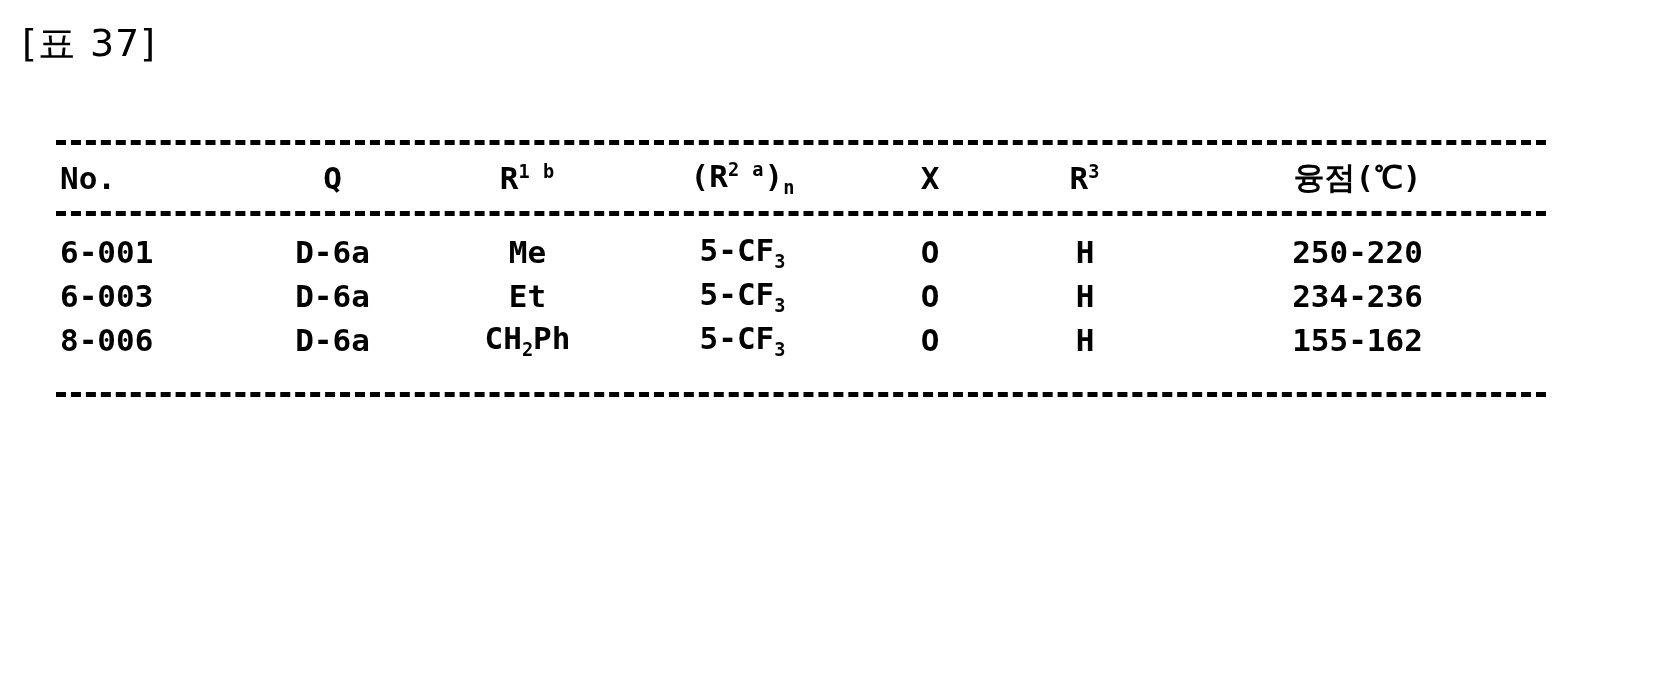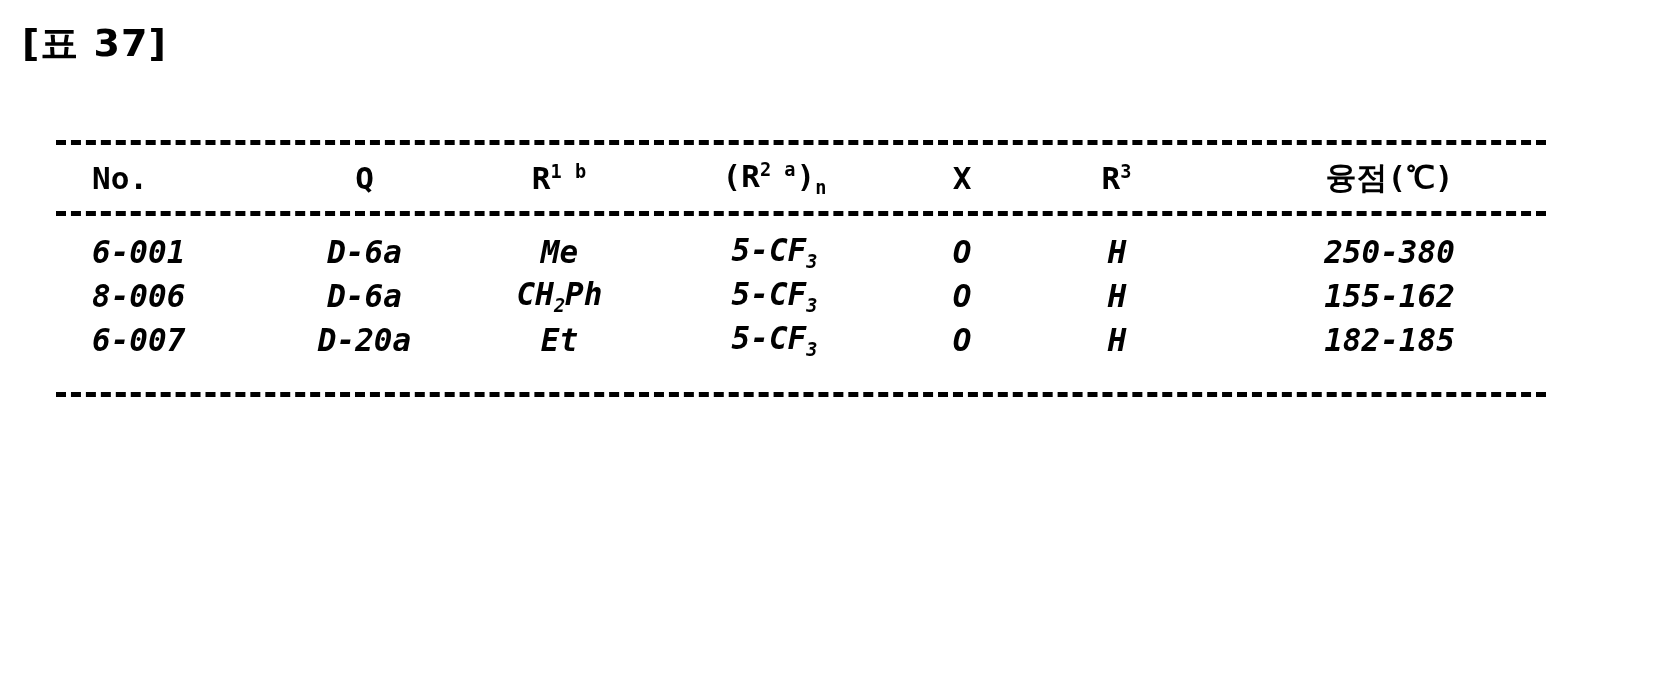--- a/index.html
+++ b/index.html
@@ -18,58 +18,56 @@
   .page {
     position: relative;
     width: 1662px;
     height: 690px;
   }
   .table-caption {
     position: absolute;
     left: 22px;
     top: 18px;
     font-size: 38px;
-    font-weight: bold;
+    font-weight: normal;
     letter-spacing: 1px;
     font-family: "DejaVu Sans", "Liberation Sans", sans-serif;
   }
   .table-wrap {
     position: absolute;
     left: 56px;
     top: 140px;
     width: 1490px;
   }
   .rule {
     height: 0;
     border-top: 5px dashed #000;
     width: 100%;
     margin: 0;
   }
   .rule.top { margin-bottom: 0px; }
   table.data {
     border-collapse: collapse;
     width: 100%;
     table-layout: fixed;
-    margin-left: 32px;
   }
   table.data th, table.data td {
     font-size: 31px;
     font-weight: bold;
     padding: 0;
     text-align: center;
     vertical-align: middle;
     white-space: nowrap;
     font-family: "DejaVu Sans Mono", "Liberation Mono", monospace;
   }
   table.data th {
     height: 66px;
   }
   table.data td {
     height: 44px;
-    font-style: italic;
   }
   .col-no   { width: 180px; text-align: left !important; padding-left: 4px !important; }
   .col-q    { width: 185px; }
   .col-r1b  { width: 205px; }
   .col-r2a  { width: 225px; }
   .col-x    { width: 150px; }
   .col-r3   { width: 160px; }
   .col-mp   { width: 385px; }
   .hdr-no   { text-align: left !important; padding-left: 4px !important; }
   sup {
@@ -119,39 +117,39 @@
 
     <table class="data">
       <tbody>
         <tr>
           <td class="col-no">6-001</td>
           <td class="col-q">D-6a</td>
           <td class="col-r1b">Me</td>
           <td class="col-r2a">5-CF<sub>3</sub></td>
           <td class="col-x">O</td>
           <td class="col-r3">H</td>
-          <td class="col-mp">250-380</td>
+          <td class="col-mp">250-220</td>
+        </tr>
+        <tr>
+          <td class="col-no">6-003</td>
+          <td class="col-q">D-6a</td>
+          <td class="col-r1b">Et</td>
+          <td class="col-r2a">5-CF<sub>3</sub></td>
+          <td class="col-x">O</td>
+          <td class="col-r3">H</td>
+          <td class="col-mp">234-236</td>
         </tr>
         <tr>
           <td class="col-no">8-006</td>
           <td class="col-q">D-6a</td>
           <td class="col-r1b">CH<sub>2</sub>Ph</td>
           <td class="col-r2a">5-CF<sub>3</sub></td>
           <td class="col-x">O</td>
           <td class="col-r3">H</td>
           <td class="col-mp">155-162</td>
-        </tr>
-        <tr>
-          <td class="col-no">6-007</td>
-          <td class="col-q">D-20a</td>
-          <td class="col-r1b">Et</td>
-          <td class="col-r2a">5-CF<sub>3</sub></td>
-          <td class="col-x">O</td>
-          <td class="col-r3">H</td>
-          <td class="col-mp">182-185</td>
         </tr>
       </tbody>
     </table>
 
     <div class="spacer-bottom"></div>
 
     <div class="rule"></div>
 
   </div>
 </div>

